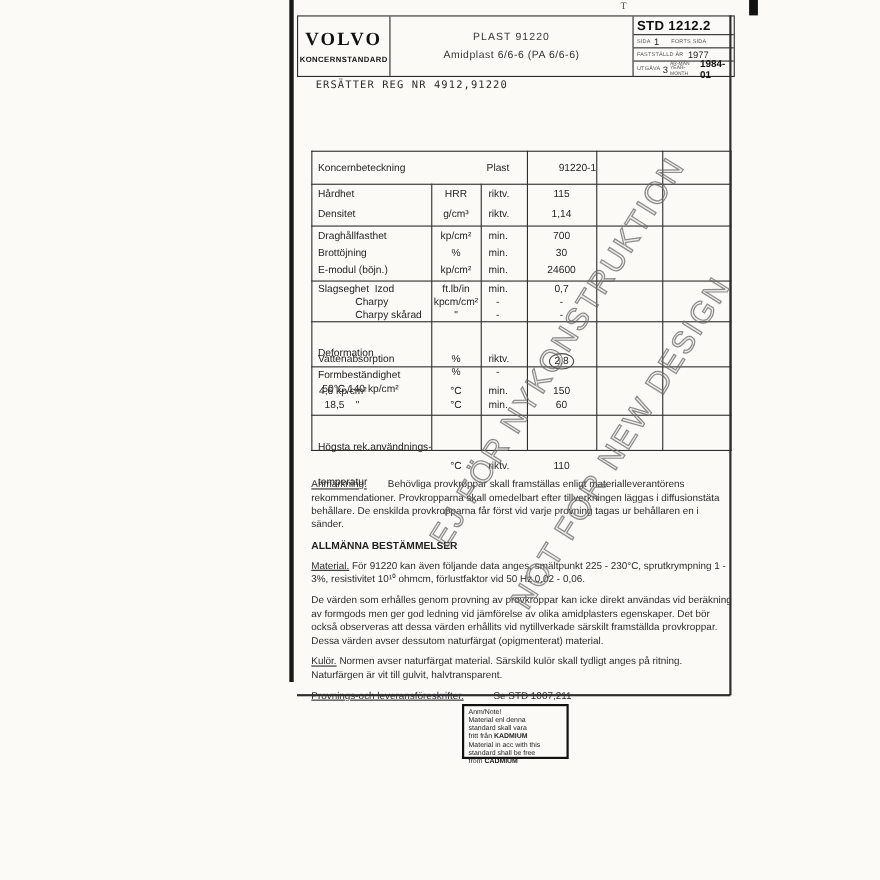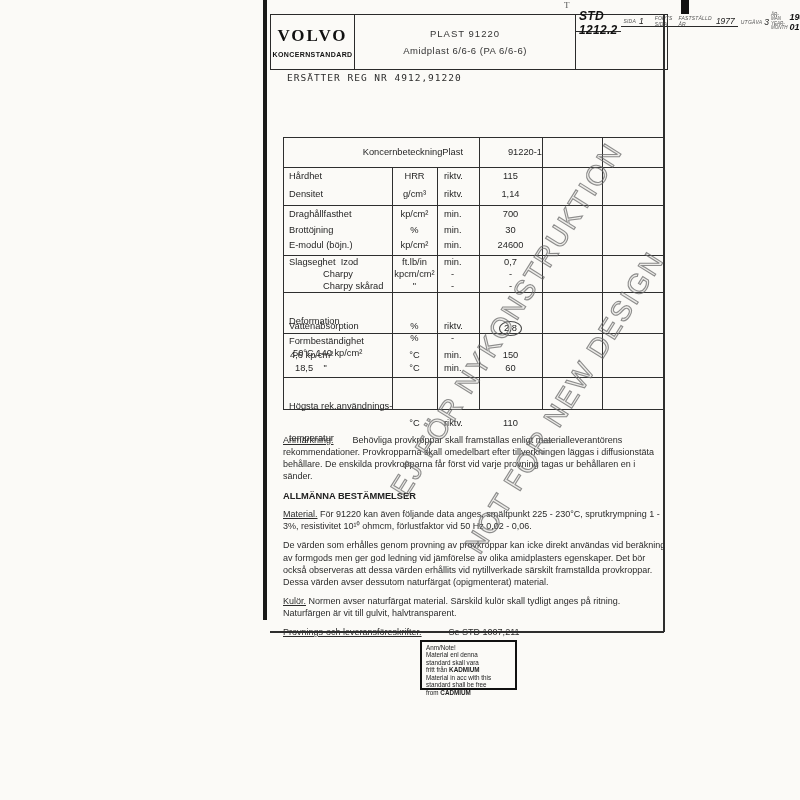--- a/index.html
+++ b/index.html
@@ -12,21 +12,21 @@
   .top-t{position:absolute;left:564px;top:0;font-size:9px;color:#555;font-family:"Liberation Serif",serif;}
 
   
   .hdr{position:absolute;left:270px;top:14px;width:398px;height:56px;border:1.5px solid #2a2a2a;display:flex;box-sizing:border-box;background:#fbfaf7;}
   .hdr-volvo{width:84px;border-right:1.5px solid #2a2a2a;display:flex;flex-direction:column;align-items:center;justify-content:center;gap:5px;box-sizing:border-box;}
   .volvo-logo{font-family:"Liberation Serif",serif;font-weight:bold;font-size:17px;letter-spacing:2px;color:#111;}
   .volvo-sub{font-size:7px;font-weight:bold;letter-spacing:.4px;color:#111;}
   .hdr-title{flex:1;display:flex;flex-direction:column;align-items:center;justify-content:center;gap:6px;}
   .title1{font-size:9.5px;letter-spacing:1px;color:#333;}
   .title2{font-size:9.5px;letter-spacing:.5px;color:#333;}
-  .hdr-std{width:92px;border-left:1.5px solid #2a2a2a;display:flex;flex-direction:row;box-sizing:border-box;font-style:italic;}
+  .hdr-std{width:92px;border-left:1.5px solid #2a2a2a;display:flex;flex-direction:column;box-sizing:border-box;}
   .std-r{border-bottom:1px solid #2a2a2a;box-sizing:border-box;display:flex;align-items:center;padding:0 3px;}
   .std-r:last-child{border-bottom:none;}
   .std-no{height:17px;font-weight:bold;font-size:12px;letter-spacing:.3px;color:#111;}
   .std-sida{height:12px;gap:3px;}
   .std-fast{height:12px;gap:4px;}
   .std-utg{height:13px;gap:2px;}
   .tinylab{font-size:5px;color:#555;letter-spacing:.2px;}
   .tinystack{display:flex;flex-direction:column;line-height:1;font-size:4.5px;color:#555;}
   .midval{font-size:8.5px;color:#222;}
   .boldval{font-size:9px;font-weight:bold;color:#111;}
@@ -42,21 +42,21 @@
   .hl{height:1.2px;width:382px;left:0;}
   .ptable .c{white-space:pre;}
   .grp{position:absolute;left:0;width:382px;}
   .srow{display:grid;grid-template-columns:109px 45px 42px 63px;}
   .l{padding-left:6px;}
   .ind{padding-left:40px;}
   .u{text-align:center;}
   .r{padding-left:7px;}
   .v{text-align:center;}
   .thead{display:grid;grid-template-columns:196px 63px;align-items:center;height:30px;}
-  .thead .hc1{display:flex;justify-content:flex-end;padding:0 16px 0 6px;}
+  .thead .hc1{display:flex;justify-content:space-between;padding:0 16px 0 6px;}
   .thead .hc2{text-align:right;}
   .tall{display:grid;grid-template-columns:109px 45px 42px 63px;}
   .tall .cc{display:flex;align-items:center;}
   .tall .u{justify-content:center;display:flex;}
   .tall .v{justify-content:center;display:flex;}
   .lbl2{line-height:1.15;}
   .circled{display:inline-block;border:1px solid #4a4a4a;border-radius:50%;padding:1px 4px 2px 4px;}
 
   
   .wm{position:absolute;transform:rotate(-58deg);transform-origin:0 50%;white-space:nowrap;pointer-events:none;

